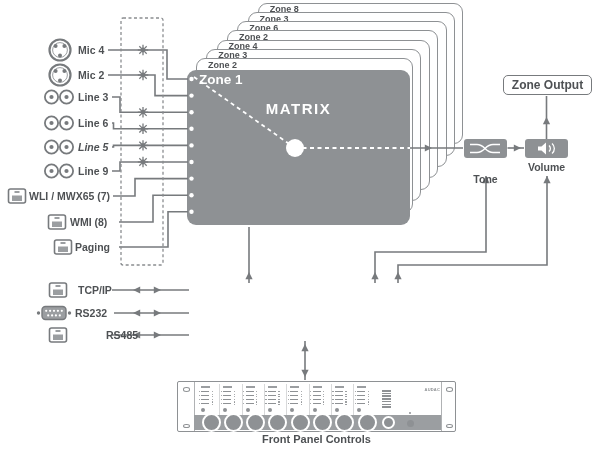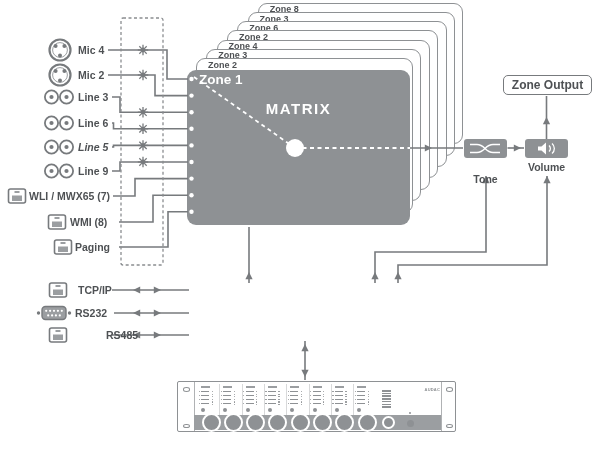--- a/index.html
+++ b/index.html
@@ -489,14 +489,15 @@
         <div class="fp-dash" style="left:204px;top:16.1px;width:9px;height:1.5px;"></div>
         <div class="fp-dash" style="left:204px;top:18.8px;width:9px;height:1.5px;"></div>
         <div class="fp-dash" style="left:204px;top:21.5px;width:9px;height:1.5px;"></div>
         <div class="fp-dash" style="left:204px;top:24.200000000000003px;width:9px;height:1.5px;"></div>
         <div class="fp-knob" style="left:203.5px;top:33.5px;width:13px;height:13px;"></div>
         <div class="fp-dot" style="left:228.5px;top:37.5px;width:7px;height:7px;"></div>
         <div class="fp-dot" style="left:231px;top:30px;width:2px;height:2px;"></div>
       </div>
     <div class="fp-brand">AUDAC</div>
   </div>
+  <div class="caption">Front Panel Controls</div>
 
 </div>
 
 </body></html>

